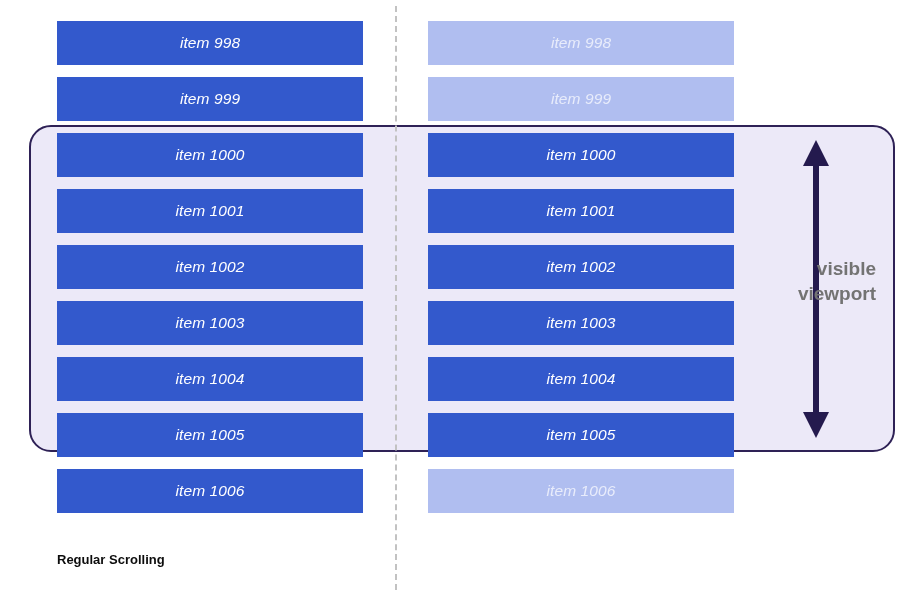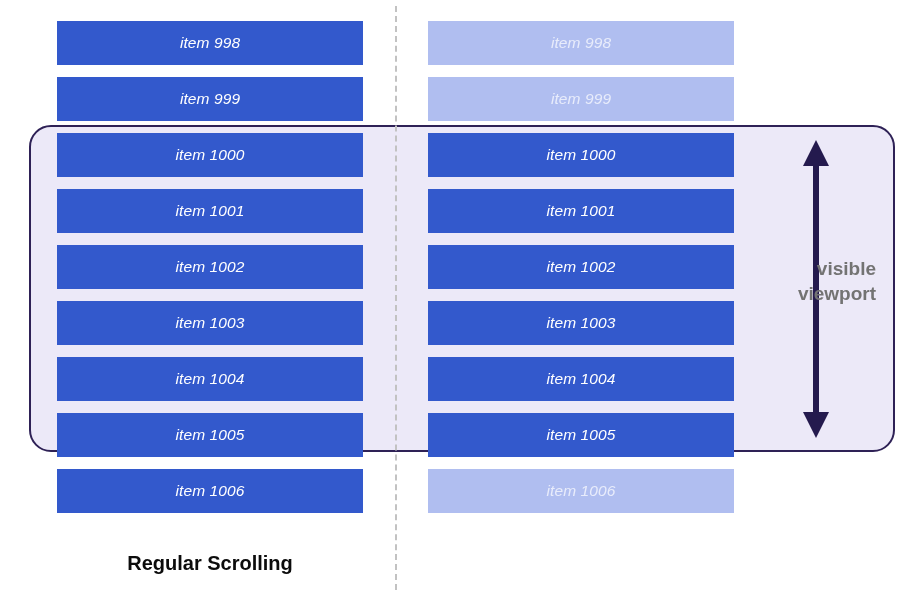--- a/index.html
+++ b/index.html
@@ -99,22 +99,22 @@
     font-weight: bold;
     line-height: 1.32;
     color: #737373;
     user-select: none;
   }
 
   
   .col-caption {
     position: absolute;
     top: 552px;
-    text-align: center;
-    font-size: 20px;
+    text-align: left;
+    font-size: 13px;
     font-weight: bold;
     color: #0c0c0c;
     user-select: none;
   }
   .col-caption.left-cap  { left: 57px;  width: 306px; }
   .col-caption.right-cap { left: 428px; width: 306px; }
 </style>
 </head>
 <body>
 

